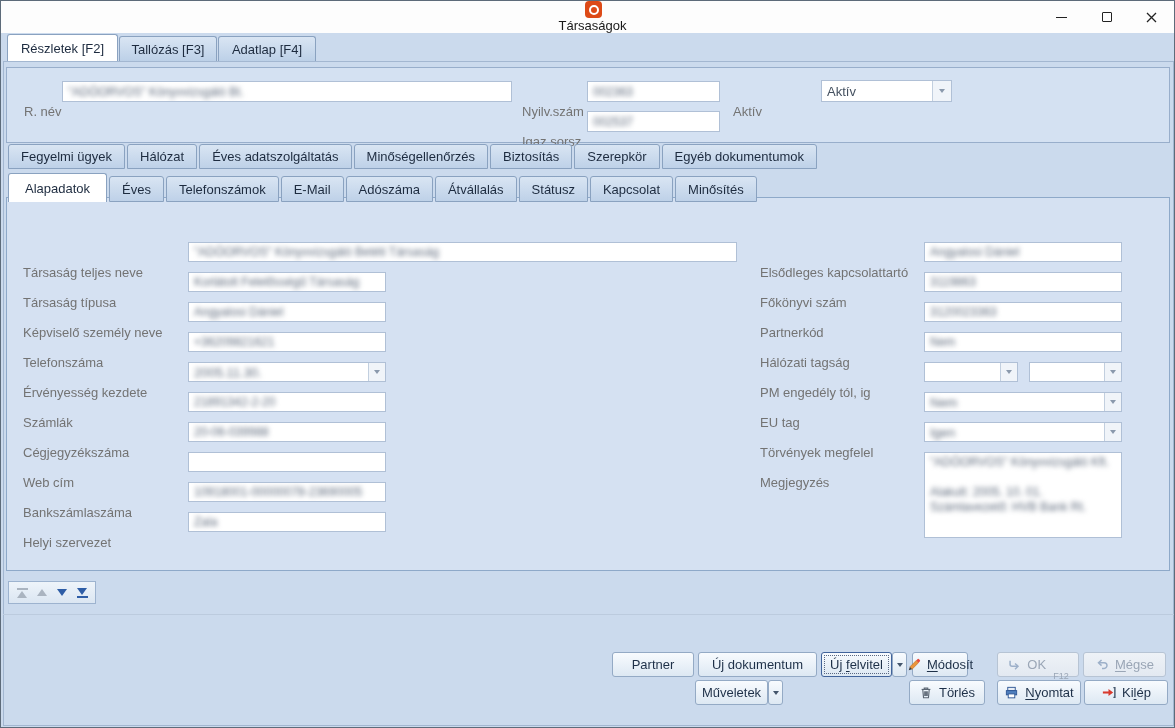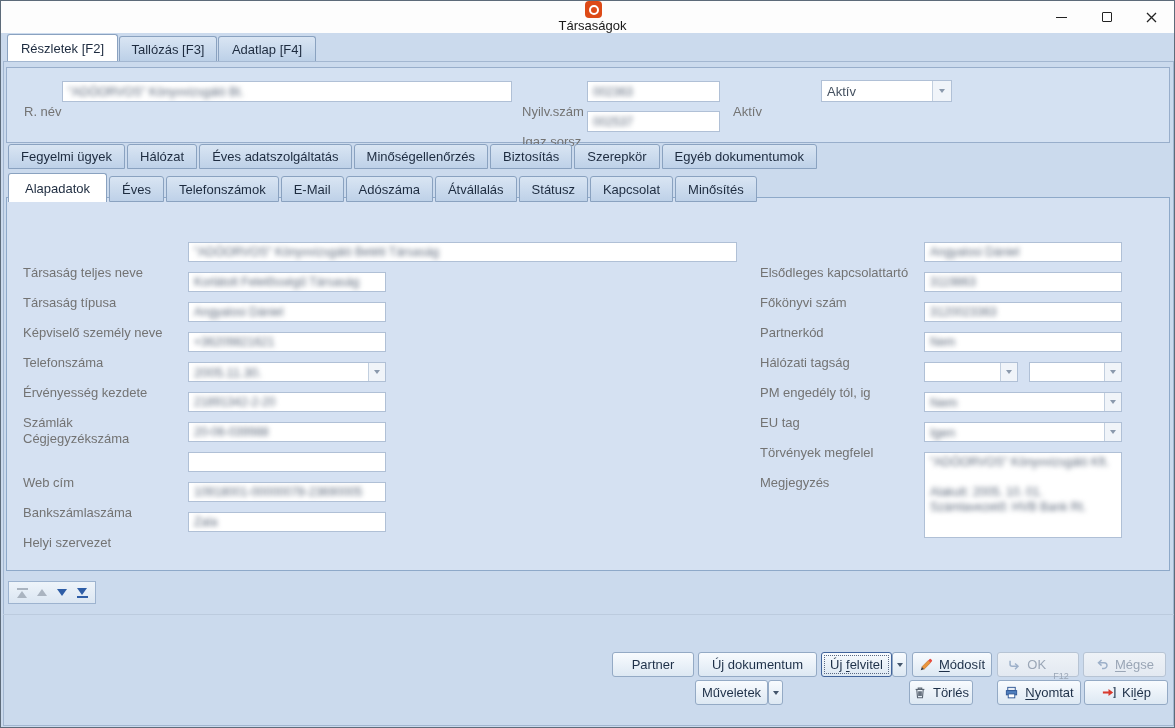--- a/index.html
+++ b/index.html
@@ -170,21 +170,21 @@
       <span class="arrowbox">
           <span class="tri-dn"></span>
         </span>
     </div>
 
     <span class="lbl" style="left:16px;top:197px">Számlák</span>
     <div class="tfield" style="left:181px;top:194px;width:198px">
         <span class="redacted">21891342-2-20</span>
       </div>
 
-    <span class="lbl" style="left:16px;top:213px">Cégjegyzékszáma</span>
+    <span class="lbl" style="left:16px;top:227px">Cégjegyzékszáma</span>
     <div class="tfield" style="left:181px;top:224px;width:198px">
         <span class="redacted">20-06-039988</span>
       </div>
 
     <span class="lbl" style="left:16px;top:257px">Web cím</span>
     <div class="tfield" style="left:181px;top:254px;width:198px">
         <span class="redacted"></span>
       </div>
 
     <span class="lbl" style="left:16px;top:287px">Bankszámlaszáma</span>
@@ -280,21 +280,21 @@
     </div>
   <div class="btn" style="left:697px;top:651px;width:119px">
       <span>Új dokumentum</span>
     </div>
   <div class="btn focused" style="left:820px;top:651px;width:71px">
       <span>Új <u>f</u>elvitel</span>
     </div>
   <div class="btn split-arrow" style="left:891px;top:651px;width:15px">
       <span class="tri-dn"></span>
     </div>
-  <div class="btn" style="left:911px;top:651px;width:80px">
+  <div class="btn" style="left:911px;top:651px;width:56px">
     <svg class="icon" width="14" height="14" viewBox="0 0 16 16">
         <path fill="#eb953c" stroke="#bb6d22" stroke-width="0.7" d="M3.2 10.2 L10.6 2.8 L13.2 5.4 L5.8 12.8 Z"></path>
         <path fill="#e84a3e" d="M10.6 2.8 L12.2 1.2 Q13 0.6 13.8 1.4 L14.6 2.2 Q15.4 3 14.8 3.8 L13.2 5.4 Z"></path>
         <path fill="#3b3b3b" d="M3.2 10.2 L5.8 12.8 L2 13.9 Z"></path>
       </svg>
     <span><u>M</u>ódosít</span>
   </div>
   <div class="btn disabled" style="left:996px;top:651px;width:82px">
     <svg class="icon" width="14" height="14" viewBox="0 0 16 16" fill="none" stroke="#9db0c9" stroke-width="1.7">
         <path d="M3.5 3 v4.2 a2.3 2.3 0 0 0 2.3 2.3 h6.2"></path>
@@ -310,21 +310,21 @@
       </svg>
     <span><u>M</u>égse</span>
   </div>
 
   <div class="btn" style="left:694px;top:679px;width:73px">
       <span>Műveletek</span>
     </div>
   <div class="btn split-arrow" style="left:767px;top:679px;width:15px">
       <span class="tri-dn"></span>
     </div>
-  <div class="btn" style="left:908px;top:679px;width:64px">
+  <div class="btn" style="left:908px;top:679px;width:76px">
     <svg class="icon" width="14" height="15" viewBox="0 0 16 16" fill="none" stroke="#5b6673" stroke-width="1.3">
         <path d="M3 4.5 h10"></path>
         <path d="M6 4.5 V3 h4 v1.5"></path>
         <path d="M4.3 4.5 L5.2 14 h5.6 L11.7 4.5"></path>
         <path d="M6.6 6.5 v5.5 M8 6.5 v5.5 M9.4 6.5 v5.5"></path>
       </svg>
     <span>Törlés</span>
   </div>
   <div class="btn" style="left:996px;top:679px;width:84px">
     <svg class="icon" width="15" height="15" viewBox="0 0 16 16">

